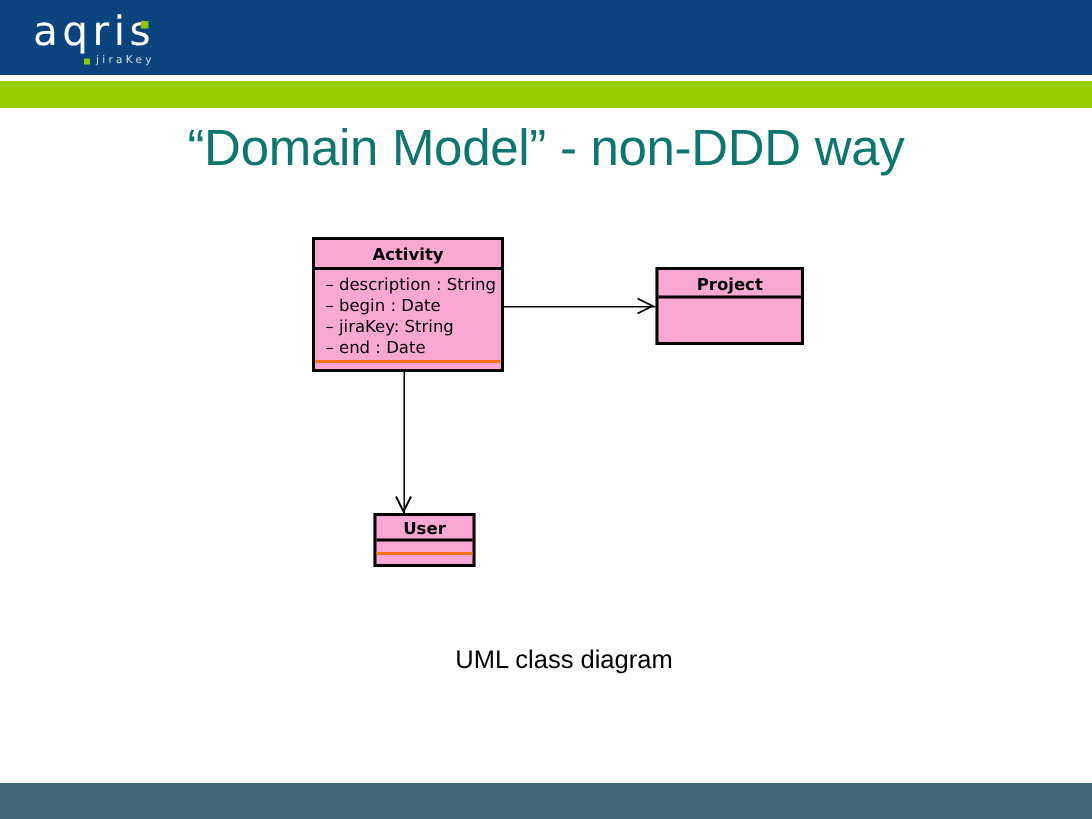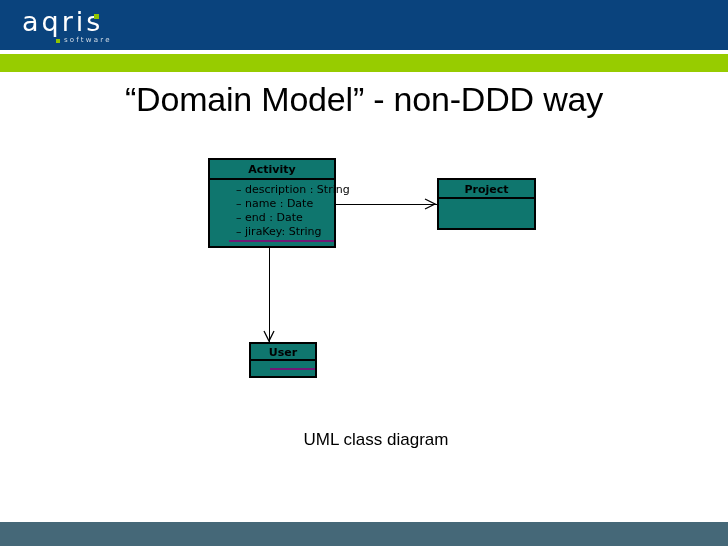--- a/index.html
+++ b/index.html
@@ -73,54 +73,53 @@
 
   
   .slide-title {
     position: absolute;
     left: 0; top: 80px;
     width: 728px;
     text-align: center;
     font-family: "Liberation Sans", sans-serif;
     font-size: 34px;
     font-weight: 400;
-    color: #000000;
+    color: #0f766e;
     letter-spacing: -0.2px;
     white-space: nowrap;
   }
 
   
   .diagram {
     position: absolute;
     left: 0; top: 0;
     width: 728px; height: 546px;
     pointer-events: none;
   }
   .uml-class {
     position: absolute;
     border: 2px solid #000000;
-    background: #0f766e;
+    background: #f9a8d4;
     box-sizing: border-box;
     font-family: "DejaVu Sans", sans-serif;
   }
   .uml-name {
     text-align: center;
     font-weight: bold;
     font-size: 11px;
     color: #000000;
     border-bottom: 2px solid #000000;
     box-sizing: border-box;
     line-height: 1;
     padding: 4px 0 5px 0;
   }
   .uml-attrs {
-    border-bottom: 2px solid #701a75;
+    border-bottom: 2px solid #f97316;
     box-sizing: border-box;
     padding: 3px 0 3px 7px;
-    margin-left: 19px;
   }
   .uml-attr {
     font-size: 11px;
     color: #000000;
     line-height: 14px;
     white-space: nowrap;
   }
   .uml-ops {
     box-sizing: border-box;
   }
@@ -183,37 +182,37 @@
   }
 </style>
 </head>
 <body>
 
 <div class="header-blue">
   <div class="logo">
     <span class="logo-word">aqris</span>
     <span class="logo-dot"></span>
     <span class="logo-sub-sq"></span>
-    <span class="logo-sub">software</span>
+    <span class="logo-sub">jiraKey</span>
   </div>
 </div>
 <div class="header-white-gap"></div>
 <div class="header-green"></div>
 
 <div class="slide-title">“Domain Model” - non-DDD way</div>
 
 <div class="diagram">
 
   <div class="uml-class" id="cls-activity">
     <div class="uml-name">Activity</div>
     <div class="uml-attrs">
       <div class="uml-attr">– description : String</div>
-      <div class="uml-attr">– name : Date</div>
+      <div class="uml-attr">– begin : Date</div>
+      <div class="uml-attr">– jiraKey: String</div>
       <div class="uml-attr">– end : Date</div>
-      <div class="uml-attr">– jiraKey: String</div>
     </div>
     <div class="uml-ops"></div>
   </div>
 
   <div class="uml-class" id="cls-project">
     <div class="uml-name">Project</div>
     <div class="uml-ops"></div>
   </div>
 
   <div class="uml-class" id="cls-user">

